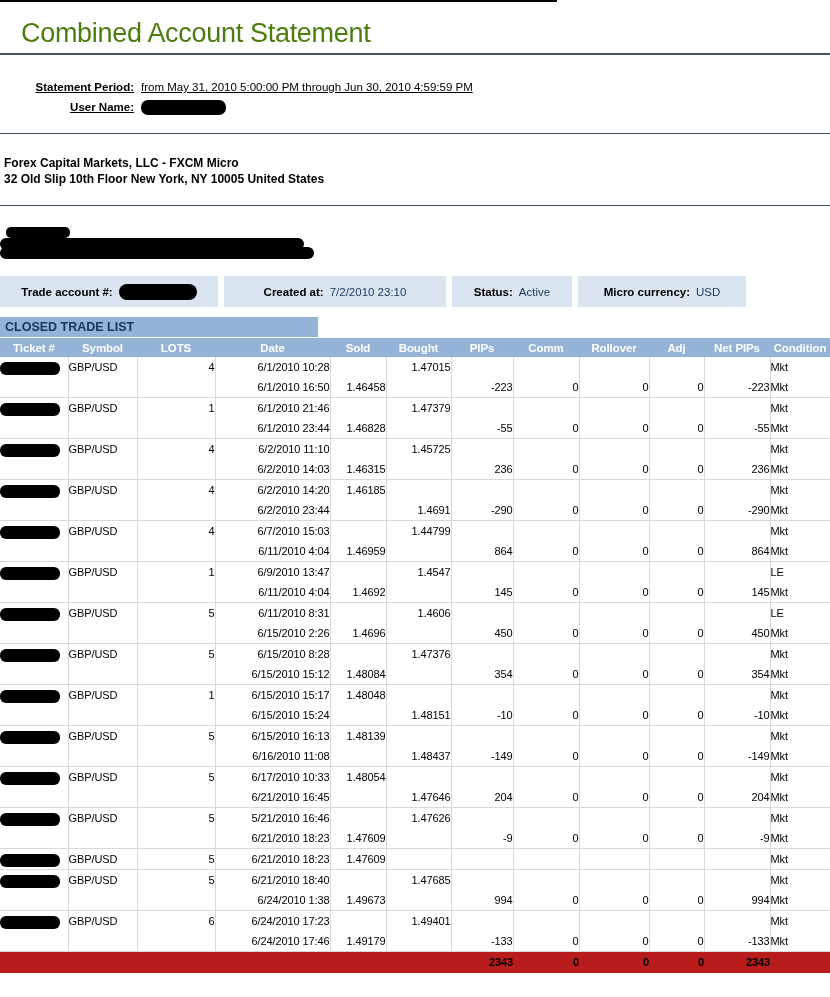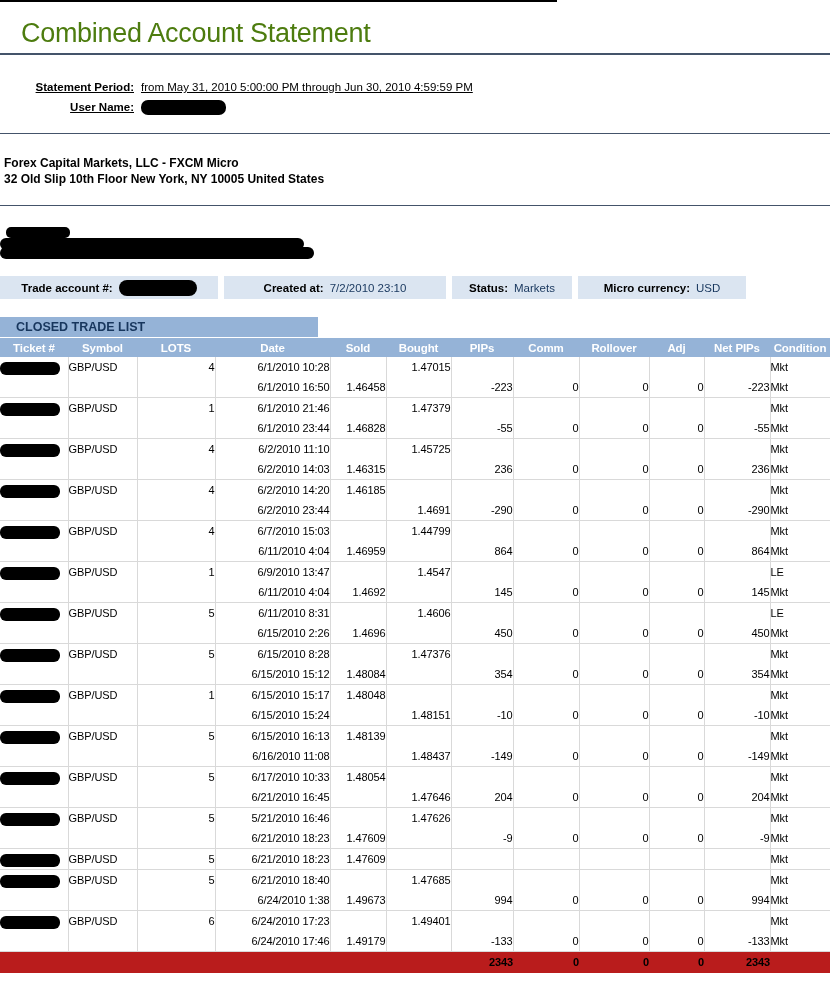--- a/index.html
+++ b/index.html
@@ -22,33 +22,33 @@
   .meta-value{margin-left:7px;}
 
   .company{position:absolute;top:155px;left:4px;font-size:12px;font-weight:bold;line-height:16px;}
 
   .blob{background:#000;display:inline-block;}
   .user-blob{width:85px;height:15px;border-radius:7px;vertical-align:middle;}
   .blob-a{position:absolute;left:6px;top:227px;width:64px;height:11px;border-radius:5px;}
   .blob-b1{position:absolute;left:0;top:238px;width:304px;height:12px;border-radius:6px;}
   .blob-b2{position:absolute;left:0;top:247px;width:314px;height:12px;border-radius:6px;}
 
-  .acct-cell{position:absolute;top:276px;height:23px;background:#DBE5F1;
+  .acct-cell{position:absolute;top:276px;height:31px;background:#DBE5F1;
              display:flex;align-items:center;justify-content:center;gap:6px;font-size:11.5px;}
   .acct-1{left:0;width:218px;}
   .acct-2{left:224px;width:222px;}
   .acct-3{left:452px;width:120px;}
   .acct-4{left:578px;width:168px;}
   .acct-label{font-weight:bold;}
   .acct-value{color:#17365D;}
   .acct-blob{width:78px;height:16px;border-radius:8px;}
 
   .banner{position:absolute;top:317px;left:0;width:318px;height:20px;box-sizing:border-box;
           background:#95B3D7;color:#17365D;font-weight:bold;font-size:12.5px;
-          line-height:20px;padding-left:16px;}
+          line-height:20px;padding-left:5px;}
 
   table.trade-table{position:absolute;top:338px;left:0;width:830px;border-collapse:collapse;
         table-layout:fixed;font-size:11px;letter-spacing:-0.1px;}
   table.trade-table th{background:#95B3D7;color:#fff;font-weight:bold;font-size:11.5px;
         height:19px;padding:0;text-align:center;white-space:nowrap;overflow:hidden;}
   table.trade-table td{height:20px;line-height:20px;padding:0;white-space:nowrap;overflow:hidden;
         border-left:1px solid #D9D9D9;}
   table.trade-table td:first-child{border-left:none;}
   tbody tr.open-row td{border-top:1px solid #D9D9D9;}
   tbody tr.open-row:first-child td{border-top:none;}
@@ -99,21 +99,21 @@
   <div class="acct-cell acct-1">
     <span class="acct-label">Trade account #:</span>
     <span class="blob acct-blob"></span>
   </div>
   <div class="acct-cell acct-2">
     <span class="acct-label">Created at:</span>
     <span class="acct-value">7/2/2010 23:10</span>
   </div>
   <div class="acct-cell acct-3">
     <span class="acct-label">Status:</span>
-    <span class="acct-value">Markets</span>
+    <span class="acct-value">Active</span>
   </div>
   <div class="acct-cell acct-4">
     <span class="acct-label">Micro currency:</span>
     <span class="acct-value">USD</span>
   </div>
 
   <div class="banner">CLOSED TRADE LIST</div>
 
   <table class="trade-table">
     <colgroup>

